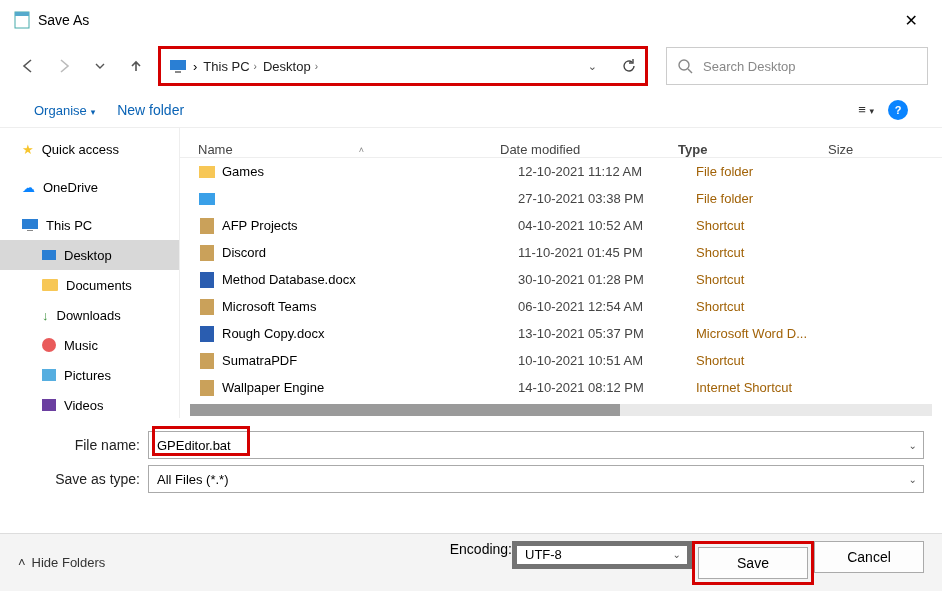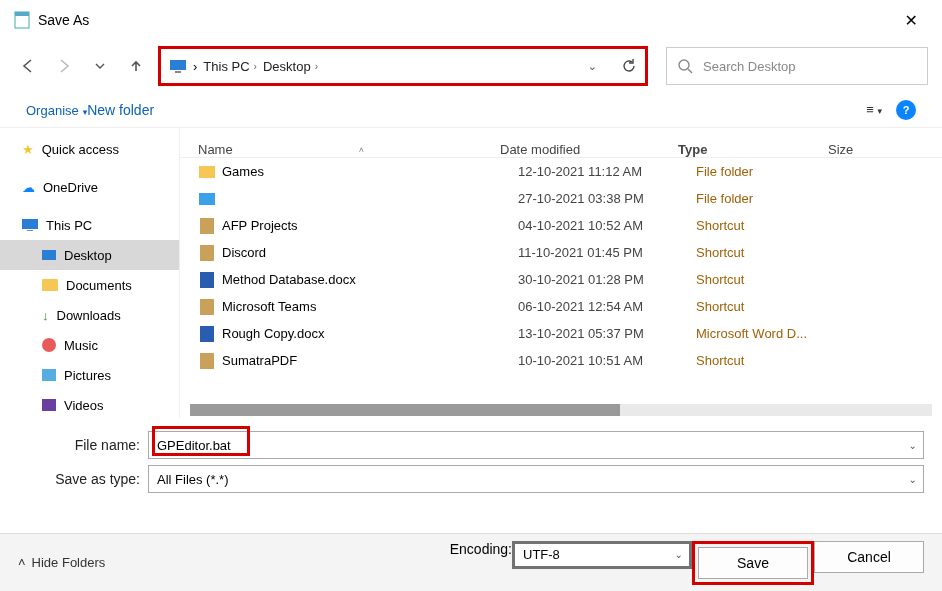--- a/index.html
+++ b/index.html
@@ -14,21 +14,21 @@
 
 .navrow { display: flex; align-items: center; height: 52px; padding: 0 14px; gap: 8px; }
 .navbtn { width: 28px; height: 28px; display:flex; align-items:center; justify-content:center; color:#555; }
 .pathbox { flex: 0 0 490px; height: 40px; border: 3px solid #d40000; display:flex; align-items:center; padding: 0 8px; gap: 6px; }
 .crumb { display:flex; align-items:center; gap:4px; color:#222; }
 .crumb .chev { color:#666; font-size:10px; }
 .pathbox .spacer { flex:1; }
 .searchbox { flex:1; height: 38px; border:1px solid #ccc; display:flex; align-items:center; padding:0 10px; gap:10px; color:#888; margin-left:10px; }
 
 
-.toolbar { display:flex; align-items:center; height:36px; padding:0 26px; border-bottom:1px solid #eee; }
+.toolbar { display:flex; align-items:center; height:36px; padding:0 34px; border-bottom:1px solid #eee; gap:22px; }
 .toolbar .link { color:#0a63b5; font-size:14px; cursor:pointer; }
 .toolbar .right { margin-left:auto; display:flex; align-items:center; gap:14px; }
 .helpcircle { width:20px; height:20px; border-radius:50%; background:#0a84ff; color:#fff; font-size:11px; font-weight:bold; display:flex; align-items:center; justify-content:center; }
 
 
 .body { display:flex; height: 290px; }
 .sidebar { width: 180px; border-right:1px solid #eee; padding-top:6px; overflow:hidden; }
 .side-item { display:flex; align-items:center; gap:8px; height:30px; padding-left:22px; cursor:pointer; font-size:14px; }
 .side-item.sub { padding-left:42px; }
 .side-item.selected { background:#d8d8d8; }
@@ -64,21 +64,21 @@
 .fieldrow { display:flex; align-items:center; height:34px; padding:0 18px; }
 .fieldrow .lbl { width:130px; text-align:right; padding-right:8px; color:#222; font-size:14px;}
 .combo { flex:1; height:28px; border:1px solid #aaa; display:flex; align-items:center; padding:0 8px; background:#fff; position:relative; }
 .combo .dd { position:absolute; right:6px; color:#555; font-size:10px;}
 .redbox-fn { position:absolute; border:3px solid #d40000; }
 
 
 .bottombar { position:absolute; left:0; right:0; bottom:0; height:58px; border-top:1px solid #ddd; background:#f4f4f4; display:flex; align-items:center; padding:0 18px; gap:10px; }
 .hidef { display:flex; align-items:center; gap:6px; color:#333; font-size:14px; cursor:pointer; }
 .bottombar .mid { margin-left:auto; display:flex; align-items:flex-start; }
-.encsel { width:180px; height:28px; border:3px solid #737373; background:#fff; display:flex; align-items:center; padding:0 8px; position:relative;}
+.encsel { width:180px; height:28px; border:5px solid #737373; background:#fff; display:flex; align-items:center; padding:0 8px; position:relative;}
 .encsel .dd { position:absolute; right:6px; color:#555; font-size:10px;}
 .btn { width:110px; height:32px; border:1px solid #aaa; background:#fdfdfd; display:flex; align-items:center; justify-content:center; cursor:pointer; font-size:14px;}
 .savewrap { border:3px solid #d40000; padding:3px; }
 
 svg { display:block; }
 </style>
 </head>
 <body>
 
 <div class="titlebar">
@@ -278,20 +278,28 @@
           <span class="tp">Microsoft Word D...</span>
         </div>
         <div class="filerow">
           <span class="ic">
             <span class="generic-ic"></span>
           </span>
           <span class="nm">SumatraPDF</span>
           <span class="dt">10-10-2021 10:51 AM</span>
           <span class="tp">Shortcut</span>
         </div>
+        <div class="filerow">
+          <span class="ic">
+            <span class="generic-ic"></span>
+          </span>
+          <span class="nm">Wallpaper Engine</span>
+          <span class="dt">14-10-2021 08:12 PM</span>
+          <span class="tp">Internet Shortcut</span>
+        </div>
       </div>
     <div class="hscroll">
         <div class="thumb"></div>
       </div>
   </div>
 </div>
 
 <div style="height:10px;"></div>
 <div class="fieldrow" style="position:relative;">
   <div class="lbl">File name:</div>

